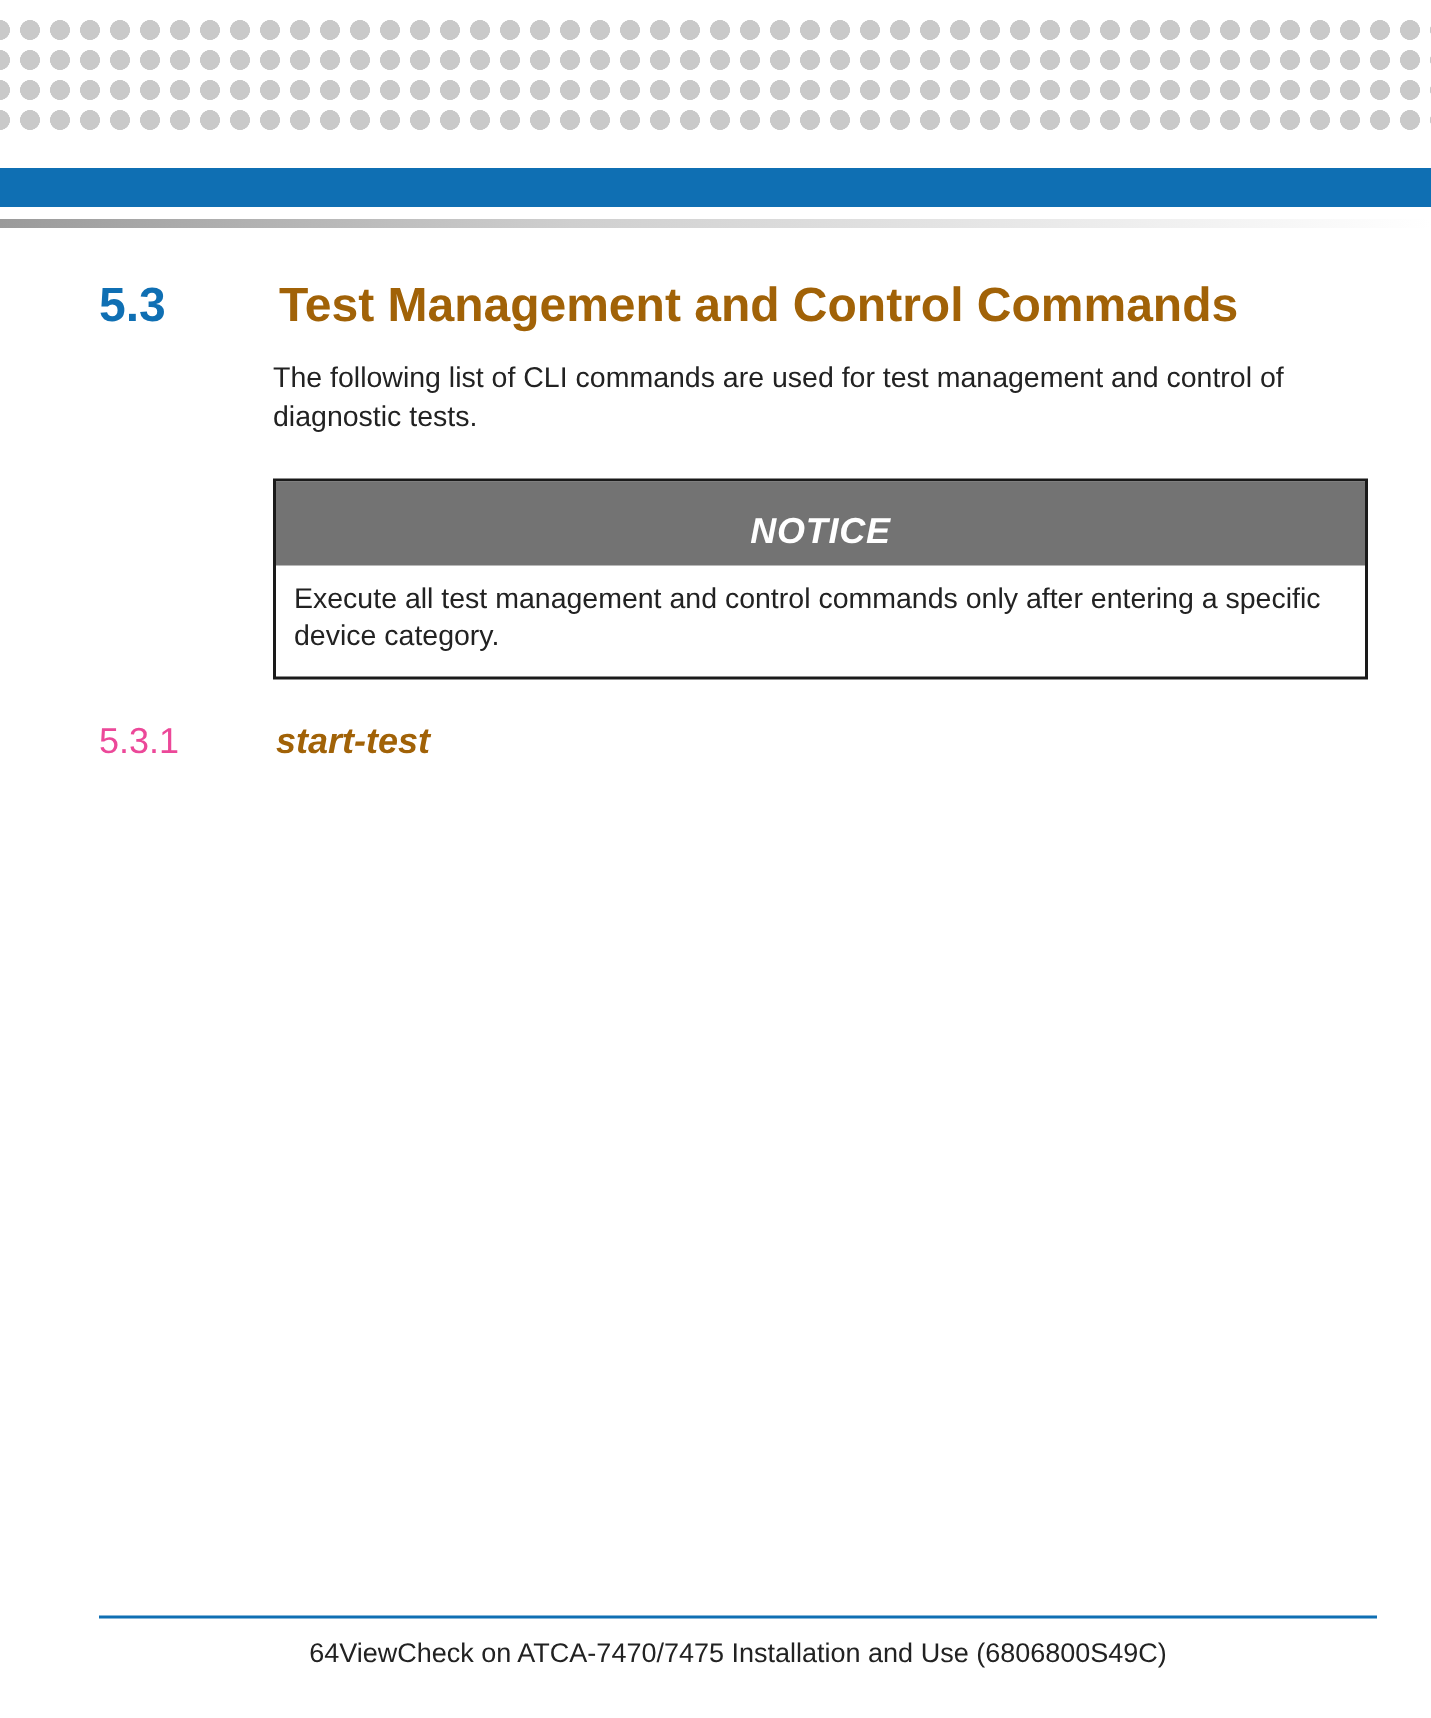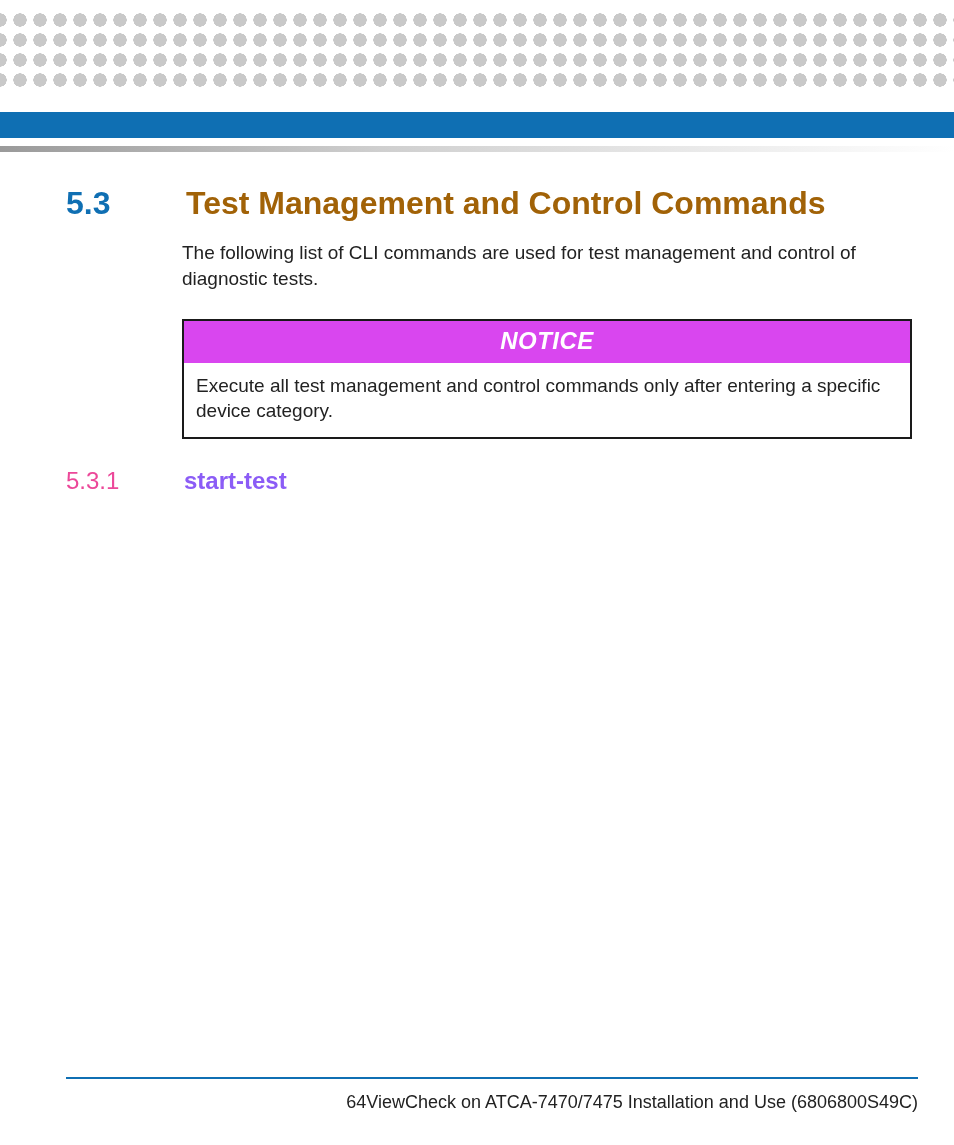--- a/index.html
+++ b/index.html
@@ -77,28 +77,28 @@
     line-height: 1.35;
     color: #222;
     margin-bottom: 28px;
   }
 
   .notice-box {
     border: 2px solid #1a1a1a;
     margin-bottom: 28px;
   }
   .notice-head {
-    background: #d946ef;
+    background: #737373;
     color: #ffffff;
     font-weight: 700;
     font-style: italic;
     font-size: 24px;
     letter-spacing: 0.5px;
     text-align: center;
-    padding: 6px 0 8px;
+    padding: 20px 0 8px;
     font-family: "Arial Black", Arial, sans-serif;
   }
   .notice-body {
     padding: 10px 12px 14px;
     font-size: 19px;
     line-height: 1.32;
   }
 
   .subsec-row {
     display: flex;
@@ -109,21 +109,22 @@
   }
   .subsec-num {
     font-size: 24px;
     font-weight: 400;
     color: #ec4899;
     min-width: 78px;
   }
   .subsec-title {
     font-size: 24px;
     font-weight: 700;
-    color: #8b5cf6;
+    color: #a16207;
+    font-style: italic;
   }
 
   .indented-line {
     margin-left: 84px;
     font-size: 19px;
     margin-bottom: 22px;
   }
 
   .syntax-label {
     font-size: 19px;
@@ -136,21 +137,21 @@
     left: 66px; right: 36px;
     bottom: 66px;
     height: 2px;
     background: #0f6fb3;
   }
   .footer {
     position: absolute;
     left: 66px; right: 36px;
     bottom: 32px;
     display: flex;
-    justify-content: flex-end;
+    justify-content: center;
     align-items: baseline;
     font-size: 18px;
     color: #222;
   }
 </style>
 </head>
 <body>
 
 <div class="page">
 

